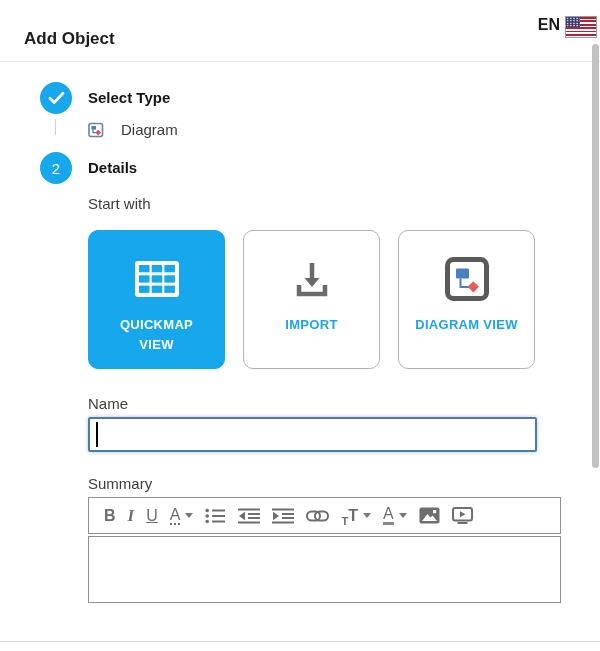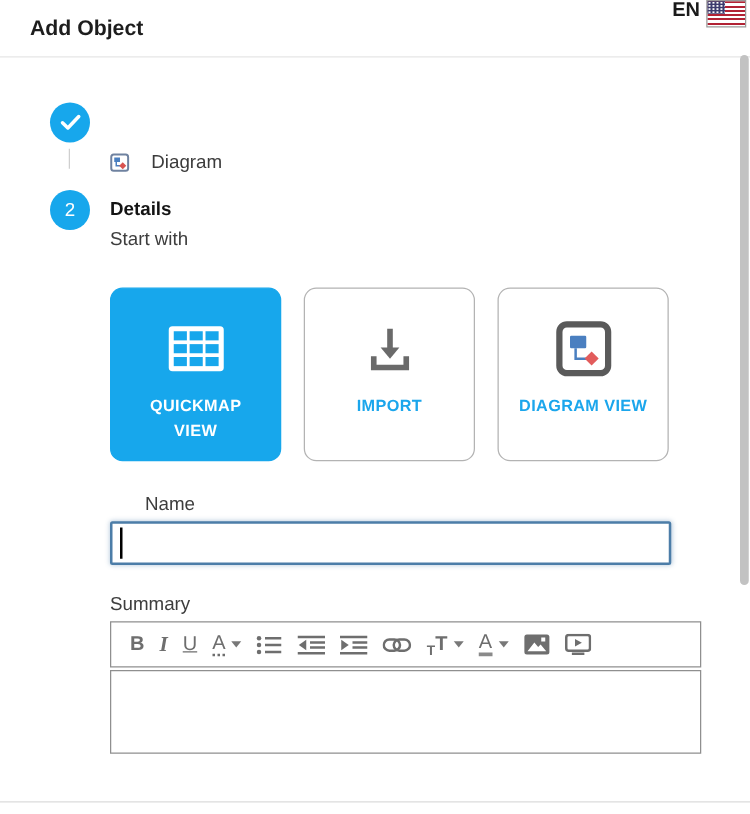--- a/index.html
+++ b/index.html
@@ -3,21 +3,21 @@
 <meta charset="utf-8">
 <style>
   * { margin:0; padding:0; box-sizing:border-box; }
   html,body { background:#fff; }
   #app {
     position:relative; width:600px; height:651px; background:#fff;
     font-family:"Liberation Sans", sans-serif; overflow:hidden; color:#1c1c1c;
   }
   
   .header {
-    position:absolute; top:0; left:0; width:600px; height:46px;
+    position:absolute; top:16px; left:0; width:600px; height:46px;
     border-bottom:1px solid #e6e6e6; display:flex; align-items:center;
   }
   .header-title { margin-left:24px; font-size:17px; font-weight:600; color:#1d1d1d; }
   .lang-box { position:absolute; right:3px; top:0; height:42px; display:flex; align-items:flex-start; cursor:pointer; }
   .lang-code { font-size:16px; font-weight:700; color:#1a1a1a; margin-right:5px; }
   .flag { position:relative; width:32px; height:22px; border:1px solid #9a9a9a;
     background:repeating-linear-gradient(to bottom, #B22234 0 1.7px, #ffffff 1.7px 3.4px); }
   .flag .canton { position:absolute; top:0; left:0; width:13.5px; height:9.6px; background:#3C3B6E;
     background-image:radial-gradient(circle, #fff 0.6px, rgba(0,0,0,0) 0.95px);
     background-size:3.2px 2.5px; }
@@ -29,35 +29,35 @@
     background:var(--accent); display:flex; align-items:center; justify-content:center; }
   .step-circle.one { top:82px; } .step-circle.two { top:152px; }
   .step-num { color:#fff; font-size:15px; font-weight:400; }
   .step-label { position:absolute; left:88px; font-size:15px; font-weight:700; color:#141414; line-height:32px; }
   .step-label.one { top:82px; } .step-label.two { top:152px;text-align:right; }
   .connector { position:absolute; left:55px; top:119px; width:1px; height:16px; background:#cfcfcf; }
   .sub-item { position:absolute; left:88px; top:121px; display:flex; align-items:center; }
   .sub-item .txt { font-size:15px; color:#3b3b3b; margin-left:17px; }
   
   .field-label { position:absolute; left:88px; font-size:15px; color:#3d3d3d; }
-  .start-with { top:183px; }
+  .start-with { top:195px; }
   .cards { position:absolute; left:88px; top:230px; display:flex; }
   .card {
     width:137px; height:139px; border:1px solid #b3b3b3; border-radius:10px; background:#fff;
     display:flex; flex-direction:column; align-items:center; padding-top:26px; cursor:pointer;
   }
   .card + .card { margin-left:18px; }
   .card.selected { background:var(--accent); border-color:var(--accent); }
   .card .icon-box { height:44px; display:flex; align-items:center; justify-content:center; }
   .card .card-label {
     margin-top:14px; width:104px; text-align:center; font-size:13px; font-weight:700;
     line-height:20px; letter-spacing:0.3px; color:var(--optionBlue);
   }
   .card.selected .card-label { color:#fff; }
-  .name-label { top:395px;margin-left:28px; }
+  .name-label { top:395px; }
   .name-input-wrap { position:absolute; left:88px; top:417px; width:449px; height:35px; }
   .name-input {
     width:449px; height:35px; border:2px solid #4c7da8; border-radius:2px; outline:none;
     font-family:"Liberation Sans",sans-serif; font-size:15px; padding:0 8px;
     box-shadow:0 0 4px rgba(76,125,168,0.45);
   }
   .caret { position:absolute; left:8px; top:5px; width:2px; height:25px; background:#000;
     pointer-events:none; animation:blink 1.1s steps(1) infinite; }
   @keyframes blink { 50% { opacity:0; } }
   .summary-label { top:475px; }
@@ -98,20 +98,21 @@
     </div>
   </div>
 
   <div class="scroll-thumb"></div>
 
   <div class="step-circle one">
     <svg width="17" height="14" viewBox="0 0 17 14">
       <path d="M2 7.2 L6.3 11.4 L15 2.2" fill="none" stroke="#ffffff" stroke-width="2.8" stroke-linecap="round" stroke-linejoin="round"></path>
     </svg>
   </div>
+  <div class="step-label one">Select Type</div>
 
   <div class="connector"></div>
 
   <div class="sub-item">
     <svg width="16" height="16" viewBox="0 0 16 16">
       <rect x="1" y="1.5" width="13.5" height="13" rx="2" fill="#ffffff" stroke="#6f82a0" stroke-width="1.6"></rect>
       <rect x="3.4" y="4" width="4.6" height="3.6" fill="#4a7fc0"></rect>
       <path d="M5 7.6 v3 h3.4" fill="none" stroke="#4a7fc0" stroke-width="1.2"></path>
       <rect x="8.2" y="8.6" width="4" height="4" transform="rotate(45 10.2 10.6)" fill="#d9534f"></rect>
     </svg>

